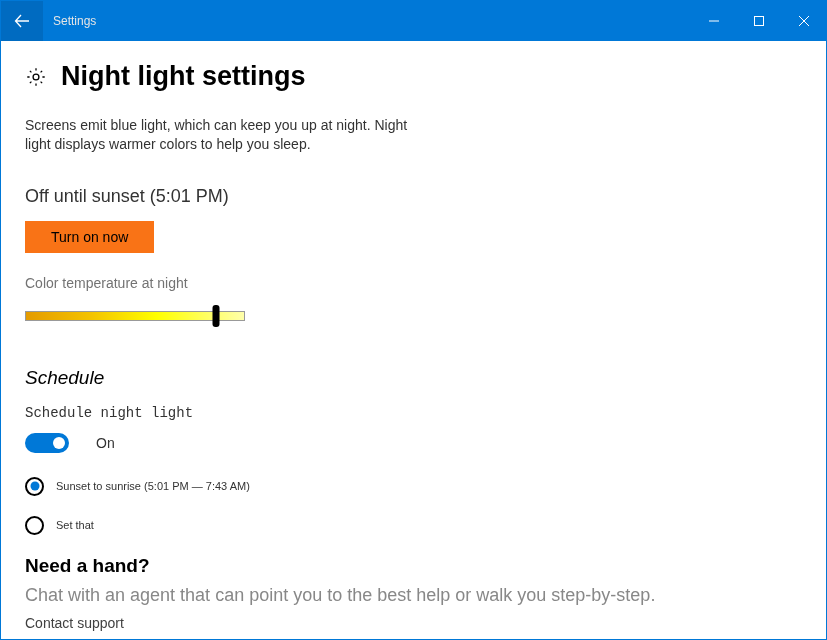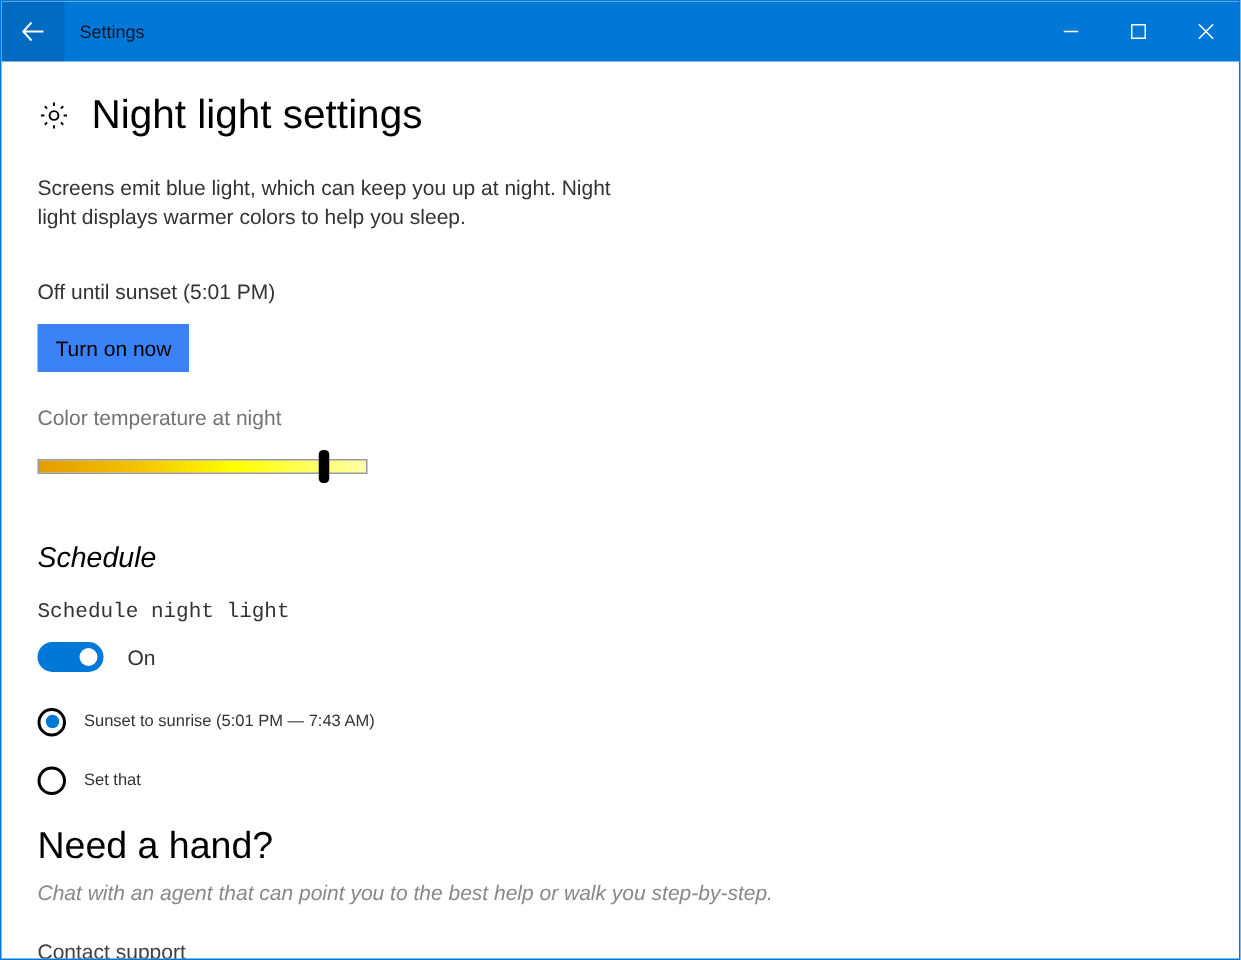--- a/index.html
+++ b/index.html
@@ -13,21 +13,21 @@
       height: 640px;
       background: #fff;
       border: 1px solid #0078d7;
       overflow: hidden;
     }
     .titlebar {
       height: 40px;
       background: #0078d7;
       display: flex;
       align-items: stretch;
-      color: #0f172a;
+      color: #e5e5e5;
     }
     .back-btn {
       width: 42px;
       display: flex;
       align-items: center;
       justify-content: center;
       cursor: pointer;
       background: rgba(0,0,0,0.1);
     }
     .back-btn svg { width: 16px; height: 16px; }
@@ -57,39 +57,39 @@
       align-items: center;
       gap: 14px;
       margin-bottom: 24px;
     }
     .gear-icon {
       width: 22px; height: 22px;
       flex-shrink: 0;
     }
     .page-title {
       font-size: 27px;
-      font-weight: 400;
+      font-weight: 700;
       color: #000;
     }
     .description {
       font-size: 14px;
       color: #333;
       line-height: 1.35;
       max-width: 400px;
       margin-bottom: 32px;
     }
     .status-line {
-      font-size: 14px;
+      font-size: 18px;
       color: #333;
       margin-bottom: 14px;
     }
     .win-button {
-      background: #3b82f6;
+      background: #f97316;
       border: none;
-      padding: 8px 12px;
+      padding: 8px 26px;
       font-size: 14px;
       color: #000;
       cursor: pointer;
       margin-bottom: 22px;
     }
     .slider-label {
       font-size: 14px;
       color: #737373;
       margin-bottom: 14px;
     }
@@ -126,21 +126,21 @@
     }
     .toggle-label {
       font-size: 14px;
       color: #333;
       margin-bottom: 12px;
       font-family: Liberation Mono, monospace;
     }
     .toggle-row {
       display: flex;
       align-items: center;
-      gap: 16px;
+      gap: 27px;
       margin-bottom: 24px;
     }
     .toggle-switch {
       width: 44px;
       height: 20px;
       background: #0078d7;
       border-radius: 10px;
       position: relative;
       cursor: pointer;
     }
@@ -179,31 +179,30 @@
       width: 9px; height: 9px;
       background: #0078d7;
       border-radius: 50%;
       transform: translate(-50%, -50%);
     }
     .radio-label {
       font-size: 11px;
       color: #333;
     }
     .help-heading {
-      font-size: 25px;
-      font-weight: 400;
+      font-size: 19px;
+      font-weight: 700;
       color: #000;
       margin-top: 16px;
       margin-bottom: 8px;
     }
     .help-text {
-      font-size: 14px;
+      font-size: 18px;
       color: #888;
-      margin-bottom: 23px;
-      font-style: italic;
+      margin-bottom: 8px;
     }
     .help-link {
       font-size: 14px;
       color: #404040;
       cursor: pointer;
       text-decoration: none;
     }
   </style>
 </head>
 <body>

